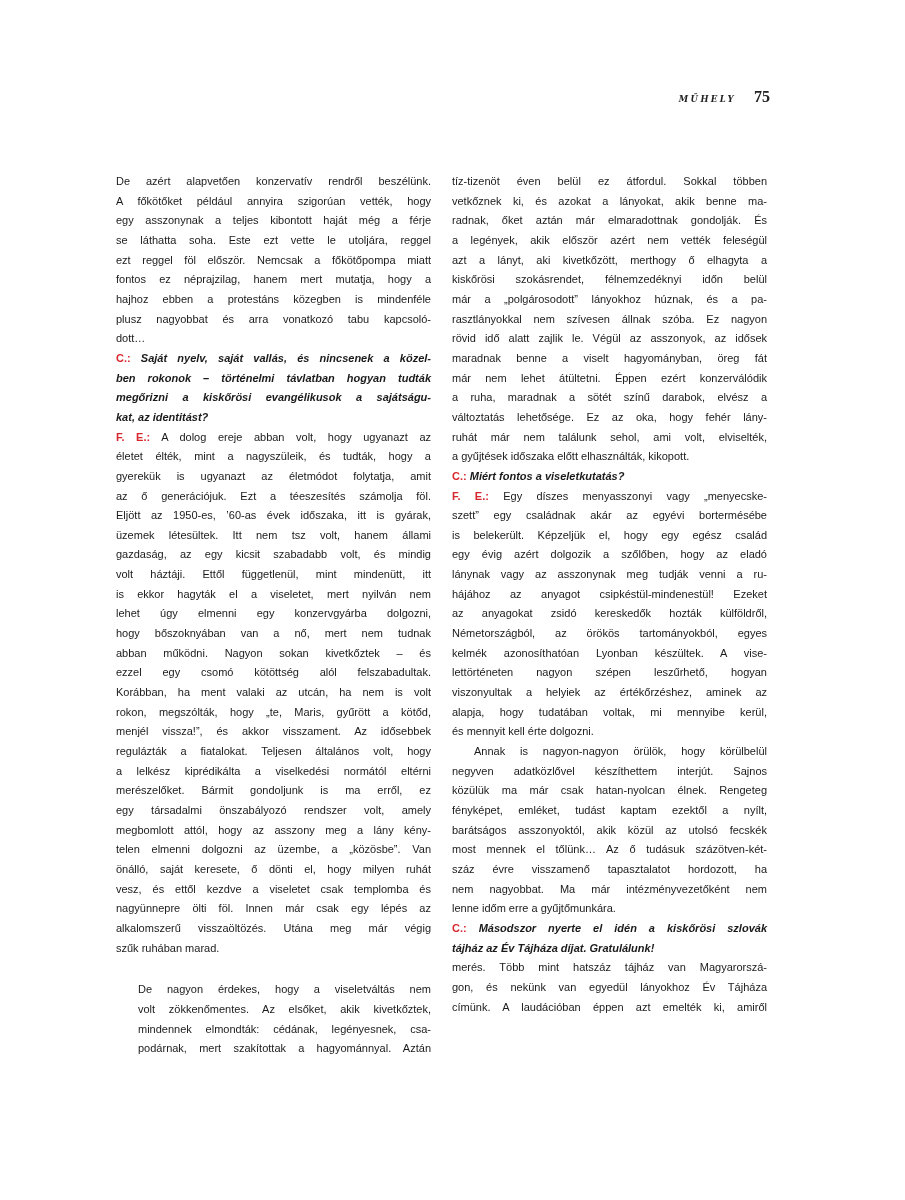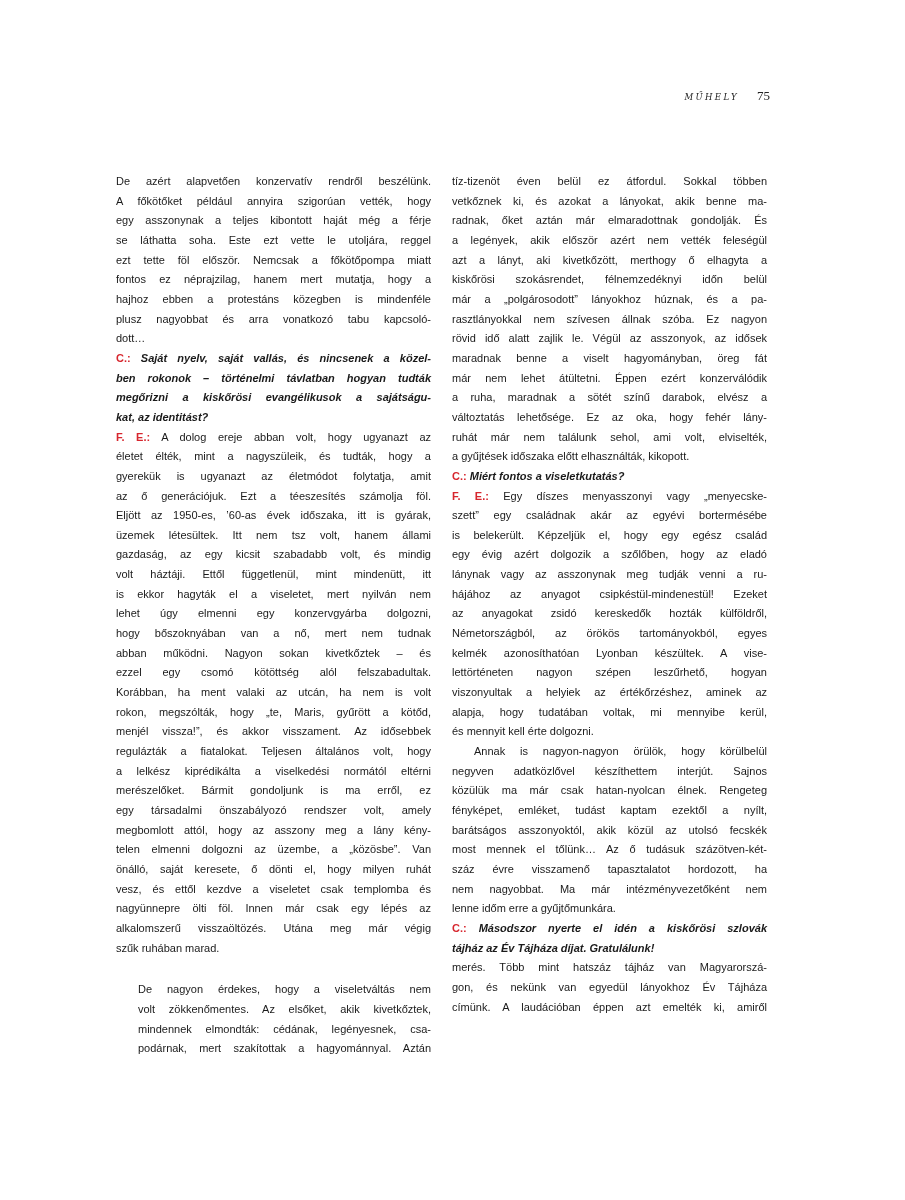--- a/index.html
+++ b/index.html
@@ -3,22 +3,22 @@
 <meta charset="utf-8">
 <style>
   html, body { margin: 0; padding: 0; background: #ffffff; }
   body { width: 905px; height: 1200px; position: relative; overflow: hidden; }
   .page { position: absolute; left: 0; top: 0; width: 905px; height: 1200px; background: #fff; }
   .running-head {
     position: absolute; top: 88px; left: 640px; width: 130px;
     font-family: "DejaVu Serif", serif; color: #222;
     display: flex; align-items: baseline; justify-content: flex-end; gap: 18px;
   }
-  .section-name { font-size: 8.5px; font-style: italic; letter-spacing: 2.4px; font-weight: normal; }
-  .page-number { font-size: 13px; font-family: "Liberation Serif", serif; }
+  .section-name { font-size: 8.5px; font-style: italic; letter-spacing: 2.4px; font-weight: bold; }
+  .page-number { font-size: 16px; font-family: "Liberation Serif", serif; font-weight: bold; }
   .col {
     position: absolute; top: 172px; width: 315px;
     font-family: "Liberation Sans", sans-serif; font-size: 11px; line-height: 19.65px;
     color: #1a1a1a; text-align: justify; hyphens: manual;
   }
   .col-left { left: 116px; }
   .col-right { left: 452px; }
   .col p { margin: 0; }
   .col p.indent { text-indent: 22px; margin-top: 22px; }
   .speaker { color: #d7262e; font-weight: bold; }
@@ -35,21 +35,21 @@
     <span class="section-name">MŰHELY</span>
     <span class="page-number">75</span>
   </div>
 
   <div class="col col-left">
     <p>
         <span class="line">De azért alapvetően konzervatív rendről beszélünk.</span>
         <span class="line">A főkötőket például annyira szigorúan vették, hogy</span>
         <span class="line">egy asszonynak a teljes kibontott haját még a férje</span>
         <span class="line">se láthatta soha. Este ezt vette le utoljára, reggel</span>
-        <span class="line">ezt tette föl először. Nemcsak a főkötőpompa miatt</span>
+        <span class="line">ezt reggel föl először. Nemcsak a főkötőpompa miatt</span>
         <span class="line">fontos ez néprajzilag, hanem mert mutatja, hogy a</span>
         <span class="line">hajhoz ebben a protestáns közegben is mindenféle</span>
         <span class="line">plusz nagyobbat és arra vonatkozó tabu kapcsoló-</span>
         <span class="line last">dott…</span>
       </p>
     <p>
       <span class="line"><span class="speaker">C.:</span> <span class="question">Saját nyelv, saját vallás, és nincsenek a közel-</span></span>
       <span class="question"><span class="line">ben rokonok – történelmi távlatban hogyan tudták</span><span class="line">megőrizni a kiskőrösi evangélikusok a sajátságu-</span><span class="line last">kat, az identitást?</span></span>
     </p>
     <p>

